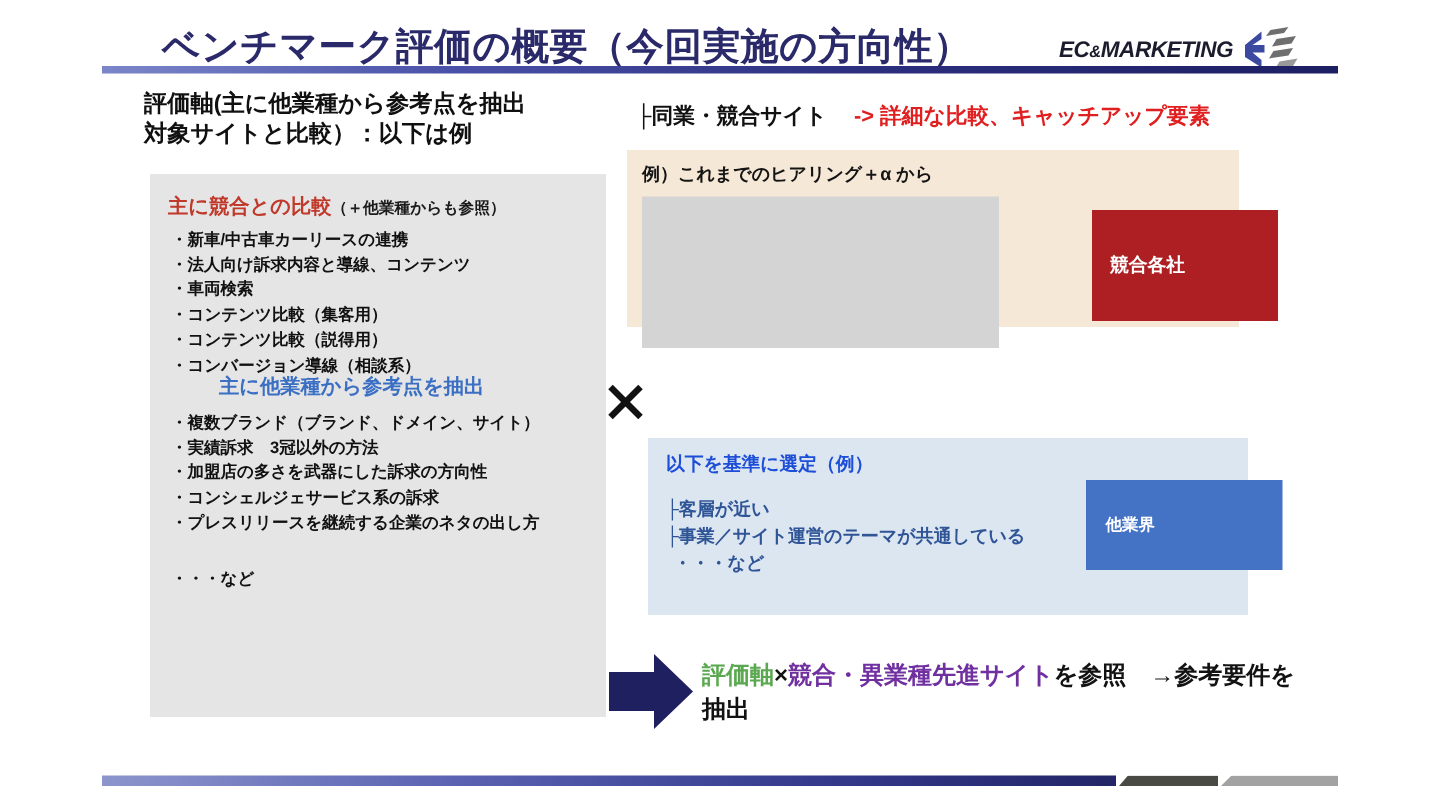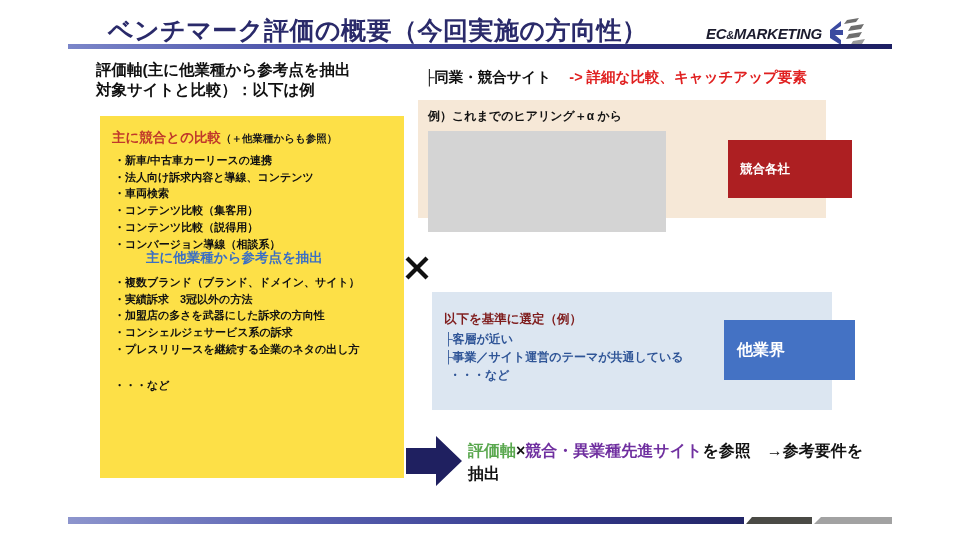--- a/index.html
+++ b/index.html
@@ -38,21 +38,21 @@
   .fb-gray{left:746px;width:78px;background:#a2a2a2;
     clip-path:polygon(7px 0,100% 0,100% 100%,0 100%);}
 
   
   .left-head{
     position:absolute;left:96px;top:60px;width:320px;
     font-size:15.5px;font-weight:bold;color:#101010;line-height:1.32;
   }
   .left-panel{
     position:absolute;left:100px;top:116px;width:304px;height:362px;
-    background:#fde047;
+    background:#e5e5e5;
   }
   .lp-title{
     font-size:13.5px;font-weight:bold;line-height:1.2;
     white-space:nowrap;
   }
   .lp-title .accent-red{color:#c0392b;}
   .lp-title .sub{font-size:10.5px;color:#1b1b1b;font-weight:bold;}
   .lp-title.blue{color:#3b6fc4;margin-left:34px;}
   .lp-list{
     margin:0;padding:0;list-style:none;
@@ -84,47 +84,47 @@
   .beige-box{
     position:absolute;left:418px;top:100px;width:408px;height:118px;
     background:#f6e8d7;
   }
   .bb-label{
     position:absolute;left:10px;top:8px;
     font-size:12px;font-weight:bold;color:#141414;white-space:nowrap;
   }
   .gray-ph{position:absolute;left:10px;top:31px;width:238px;height:101px;background:#d4d4d4;}
   .red-box{
-    position:absolute;left:728px;top:140px;width:124px;height:58px;background:#ad1f22;
+    position:absolute;left:728px;top:140px;width:124px;height:74px;background:#ad1f22;
   }
   .red-box span{
     position:absolute;left:12px;top:50%;transform:translateY(-50%);
     font-size:12.5px;font-weight:bold;color:#fff;white-space:nowrap;
   }
 
   .blue-panel{
     position:absolute;left:432px;top:292px;width:400px;height:118px;
     background:#dce6f1;
   }
   .bp-label{
-    position:absolute;left:12px;top:19px;
-    font-size:12.5px;font-weight:bold;color:#7f1d1d;white-space:nowrap;
+    position:absolute;left:12px;top:9px;
+    font-size:12.5px;font-weight:bold;color:#1d4ed8;white-space:nowrap;
   }
   .bp-list{
     position:absolute;left:12px;top:38px;margin:0;padding:0;list-style:none;
     font-size:12px;font-weight:bold;color:#2f5597;line-height:1.5;
   }
   .bp-list li{white-space:nowrap;}
   .bp-list li.etc{padding-left:5px;}
   .blue-box{
     position:absolute;left:724px;top:320px;width:131px;height:60px;background:#4472c4;
   }
   .blue-box span{
     position:absolute;left:13px;top:50%;transform:translateY(-50%);
-    font-size:16px;font-weight:bold;color:#fff;white-space:nowrap;
+    font-size:11px;font-weight:bold;color:#fff;white-space:nowrap;
   }
 
   
   .big-arrow{position:absolute;left:406px;top:432px;width:56px;height:58px;}
   .conclusion{
     position:absolute;left:468px;top:440px;width:400px;
     font-size:16px;font-weight:bold;color:#121212;line-height:1.42;
   }
   .c-green{color:#5aa84f;}
   .c-purple{color:#7030a0;}

